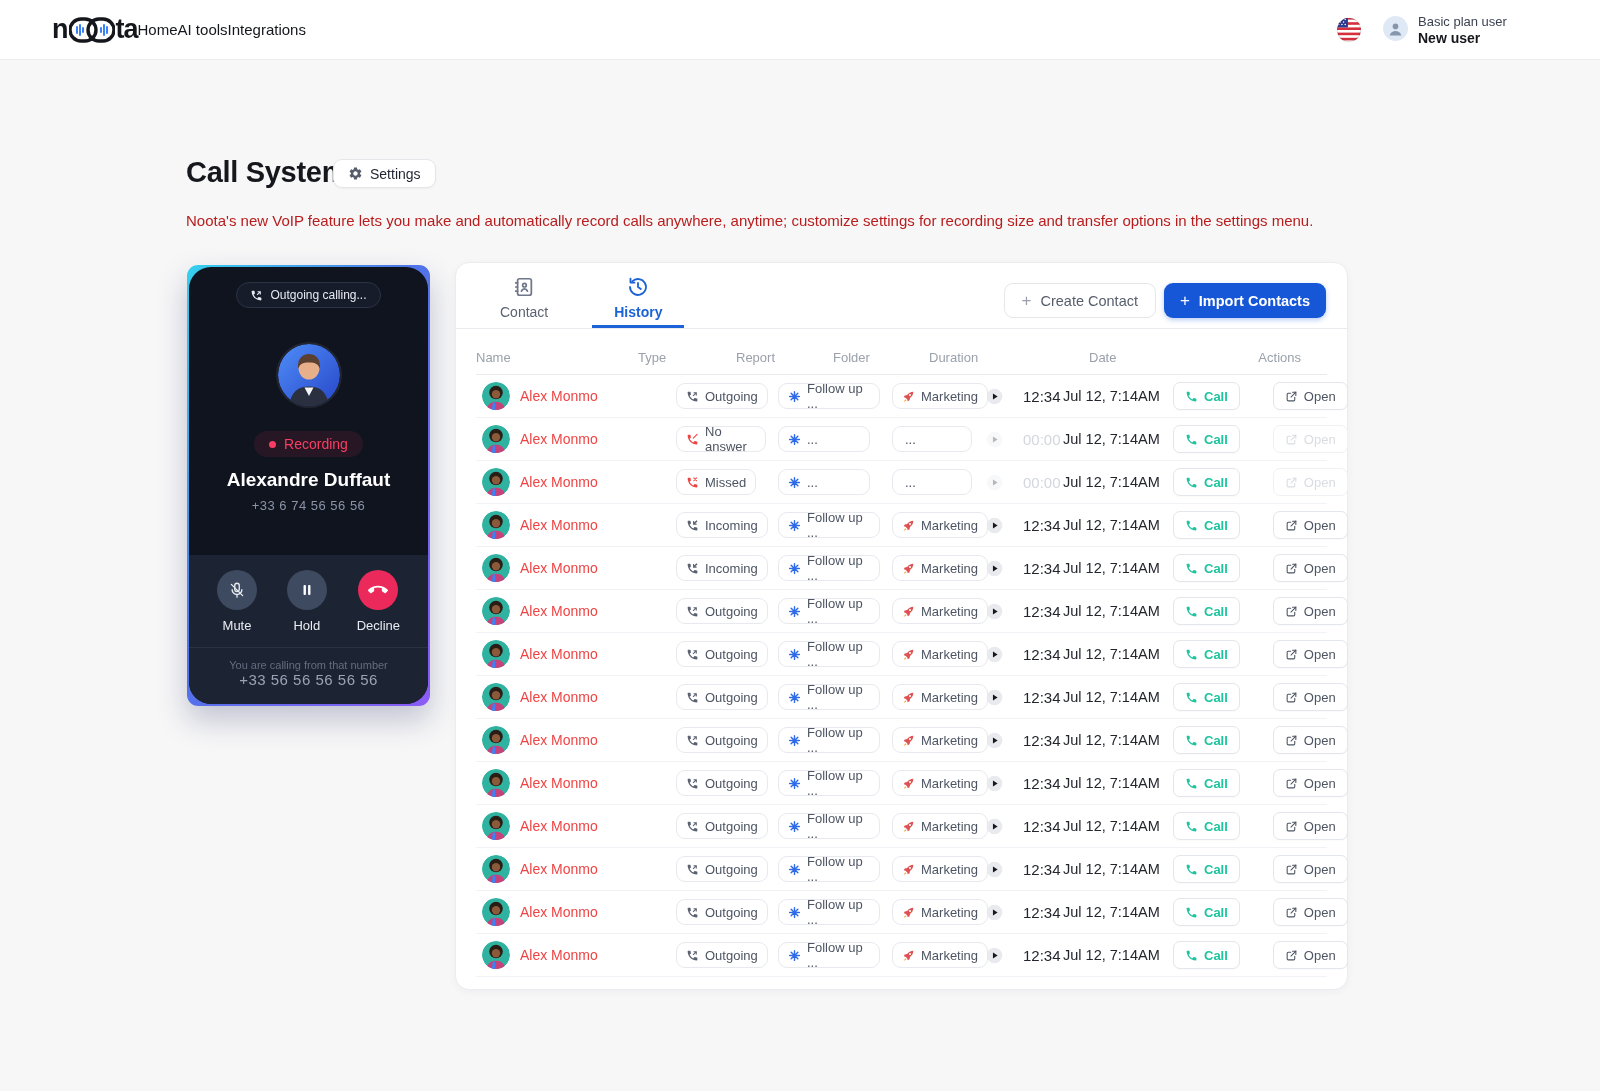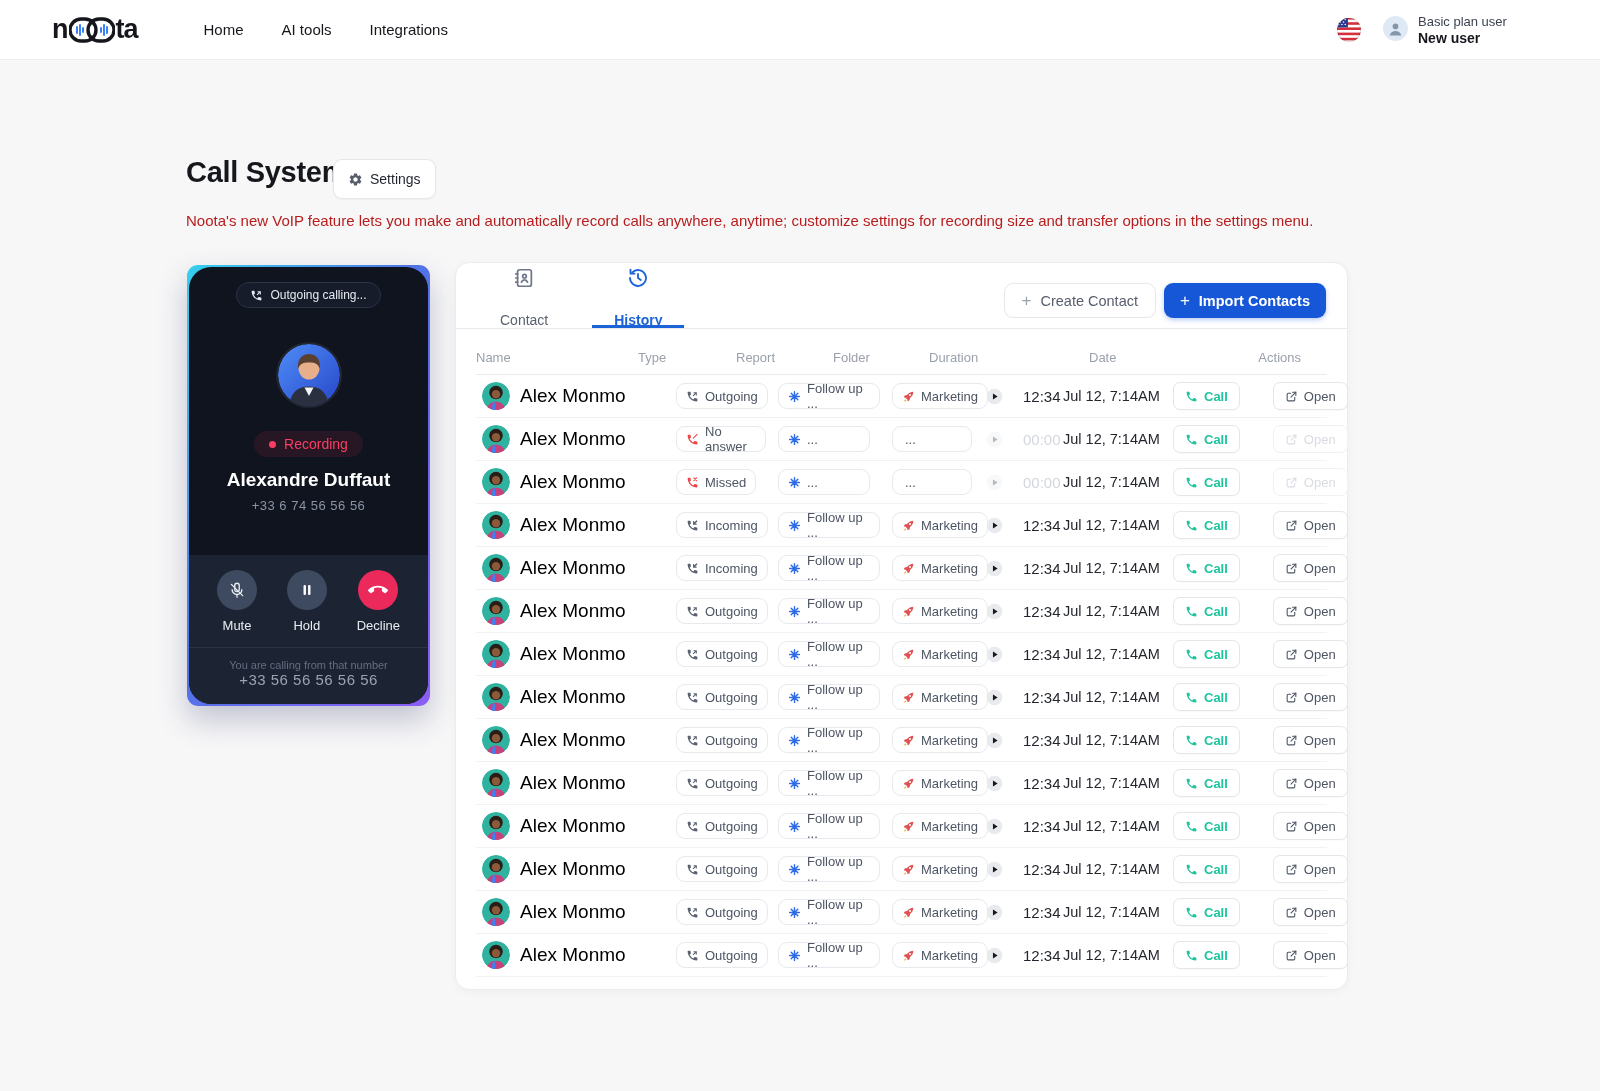--- a/index.html
+++ b/index.html
@@ -11,39 +11,39 @@
     overflow:hidden;
   }
   
   .navbar{
     position:relative; height:60px; background:#fff;
     border-bottom:1px solid #ededf0;
     display:flex; align-items:center;
   }
   .brand{ display:flex; align-items:center; margin-left:52px; gap:1px; cursor:pointer;}
   .brand .btxt{ font-size:27px; font-weight:800; letter-spacing:-1px; color:#15171c;}
-  .navlinks{ display:flex; gap:38px; margin-left:66px; }
+  .navlinks{ display:flex; }
   .navlink{ font-size:15px; color:#15171c; cursor:pointer; }
   .search{
     position:absolute; left:958px; top:12px; width:344px; height:37px;
     border:1px solid #d9dce1; border-radius:8px; background:#fff;
     display:flex; align-items:center; padding:0 12px; gap:8px;
   }
   .search input{ border:none; outline:none; flex:1; font-size:14.5px; color:#333; font-family:inherit;}
   .search input::placeholder{ color:#a9aeb7; }
   .flag{ position:absolute; left:1336px; top:17px; width:26px; height:26px; cursor:pointer;}
   .userbox{ position:absolute; left:1383px; top:14px; display:flex; gap:10px; cursor:pointer;}
   .user-avatar{ width:25px; height:25px; border-radius:50%; background:#dfe9f5; display:flex; align-items:center; justify-content:center; overflow:hidden; margin-top:2px;}
   .user-plan{ font-size:13px; color:#3c4350; }
   .user-name{ font-size:14px; font-weight:700; color:#15171c; margin-top:1px;}
   
   .main{ position:relative; width:1600px; height:1031px; }
   .page-title{ position:absolute; left:186px; top:96px; font-size:29px; font-weight:600; letter-spacing:-.3px; color:#15171c;}
   .settings-btn{
-    position:absolute; left:333px; top:99px; height:40px;
+    position:absolute; left:333px; top:99px; height:29px;
     background:#fff; border:1px solid #e4e6ea; border-radius:9px;
     box-shadow:0 1px 2px rgba(0,0,0,.04);
     display:flex; align-items:center; gap:7px; padding:0 14px;
     font-size:14px; color:#1f2430; font-family:inherit; cursor:pointer;justify-content:flex-end;
   }
   .page-desc{ position:absolute; left:186px; top:152px; font-size:15px; color:#b91c1c; }
   
   .phone-wrap{
     position:absolute; left:187px; top:205px; width:243px; height:441px;
     border-radius:11px; padding:2px;
@@ -77,21 +77,21 @@
   .phone-footer{ margin-top:14px; border-top:1px solid rgba(255,255,255,.07); padding:11px 0 16px; text-align:center;}
   .pf-note{ font-size:11px; color:#646d80; }
   .pf-number{ font-size:15px; color:#9aa3b5; letter-spacing:.5px;}
   
   .panel{
     position:absolute; left:455px; top:202px; width:893px; height:728px;
     background:#fff; border:1px solid #ececef; border-radius:14px;
     box-shadow:0 2px 8px rgba(20,25,40,.04);
   }
   .tabbar{ position:relative; height:66px; border-bottom:1px solid #e9eaee; display:flex; padding-left:22px; gap:22px;}
-  .tab{ display:flex; flex-direction:column; align-items:center; justify-content:space-between; gap:6px; padding:4px 22px 0; cursor:pointer; border:none; background:none; font-family:inherit;}
+  .tab{ display:flex; flex-direction:column; align-items:center; justify-content:center; gap:6px; padding:4px 22px 0; cursor:pointer; border:none; background:none; font-family:inherit;}
   .tab .tab-label{ font-size:14px; color:#5a6170; }
   .tab.active{ box-shadow:inset 0 -3px 0 #1b63d6; }
   .tab.active .tab-label{ color:#1b63d6; font-weight:600; }
   .tab .tab-icon{ color:#70778a; }
   .tab.active .tab-icon{ color:#1b63d6; }
   .create-contact-btn{
     position:absolute; right:191px; top:20px; height:35px;
     background:#fff; border:1px solid #e5e7eb; border-radius:9px;
     display:flex; align-items:center; gap:9px; padding:0 17px;
     font-size:14.5px; color:#565d6b; font-family:inherit; cursor:pointer;
@@ -112,21 +112,21 @@
     height:34px; align-items:center; border-bottom:1px solid #e9eaee;
     font-size:13px; color:#9aa1ab;
   }
   .thead .th-actions{ text-align:right; padding-right:26px; }
   .trow{
     display:grid; grid-template-columns:188px 102px 114px 106px 77px 110px 1fr;
     height:43px; align-items:center; border-bottom:1px solid #f1f2f5;
   }
   .name-cell{ display:flex; align-items:center; gap:10px; padding-left:6px; }
   .row-avatar{ width:28px; height:28px; border-radius:50%; overflow:hidden; flex:none;}
-  .contact-name{ font-size:19px; color:#000000; }
+  .contact-name{ font-size:14px; color:#ef4444; }
   .badge{
     display:inline-flex; align-items:center; gap:6px;
     border:1px solid #e7e9ee; border-radius:9px; background:#fff;
     height:26px; padding:0 9px; font-size:13px; color:#4d5563; cursor:pointer;margin-left:12px;
   }
   .badge .ticon{ display:flex; color:#5a6170; }
   .badge .ticon.danger{ color:#ef4444; }
   .type-badge{ cursor:default; }
   .report-badge .sparkle{ display:flex; }
   .report-badge.empty{ width:92px; }

